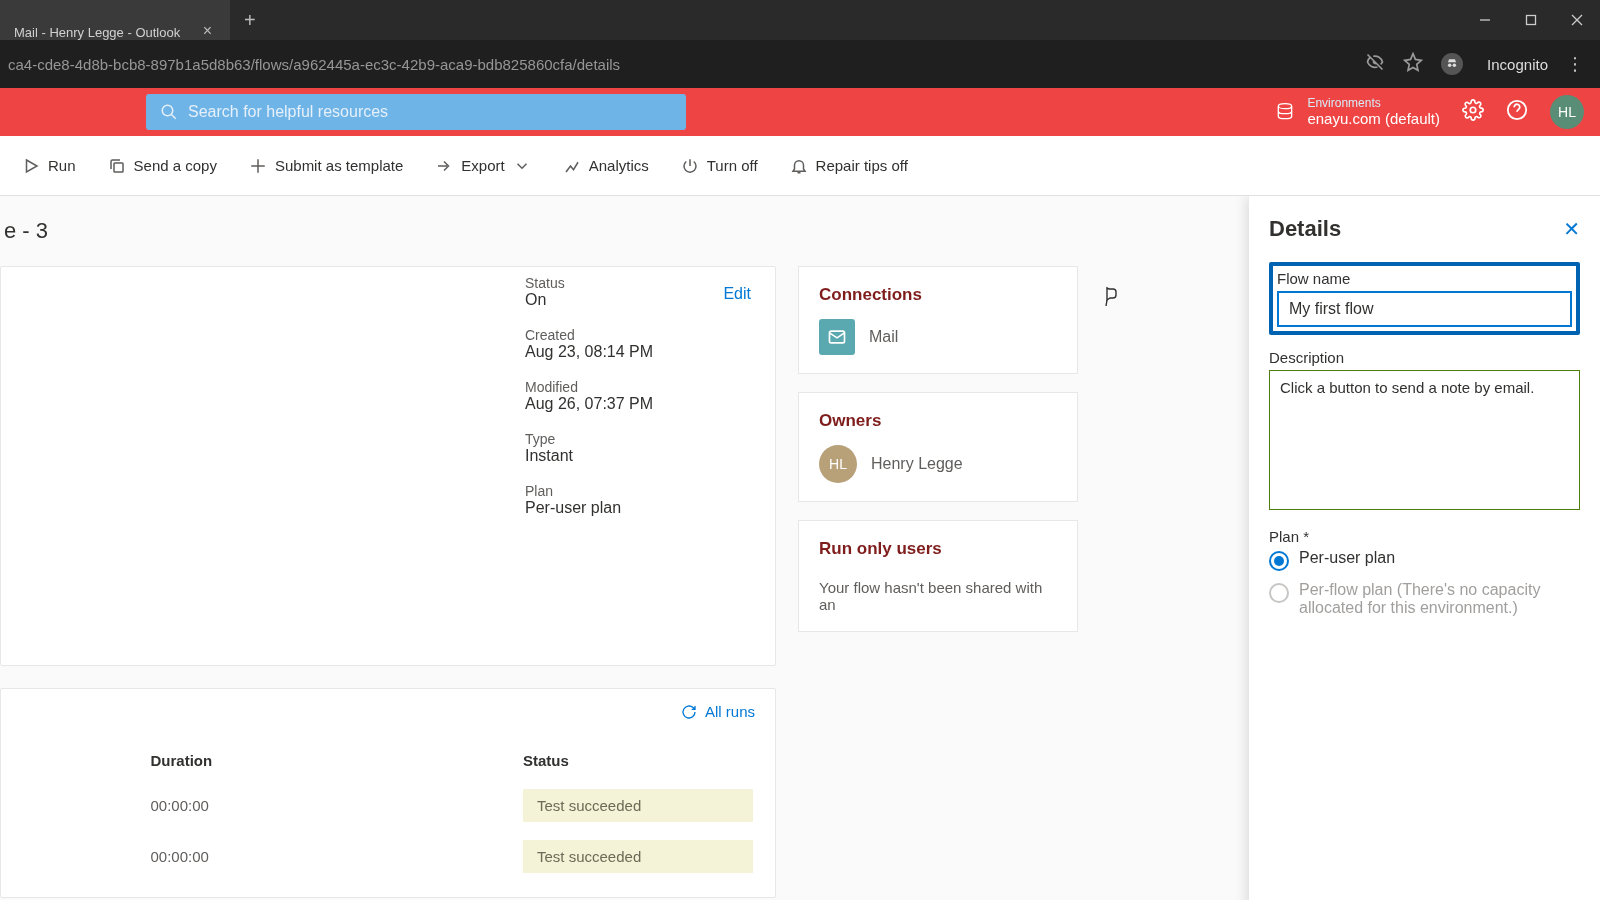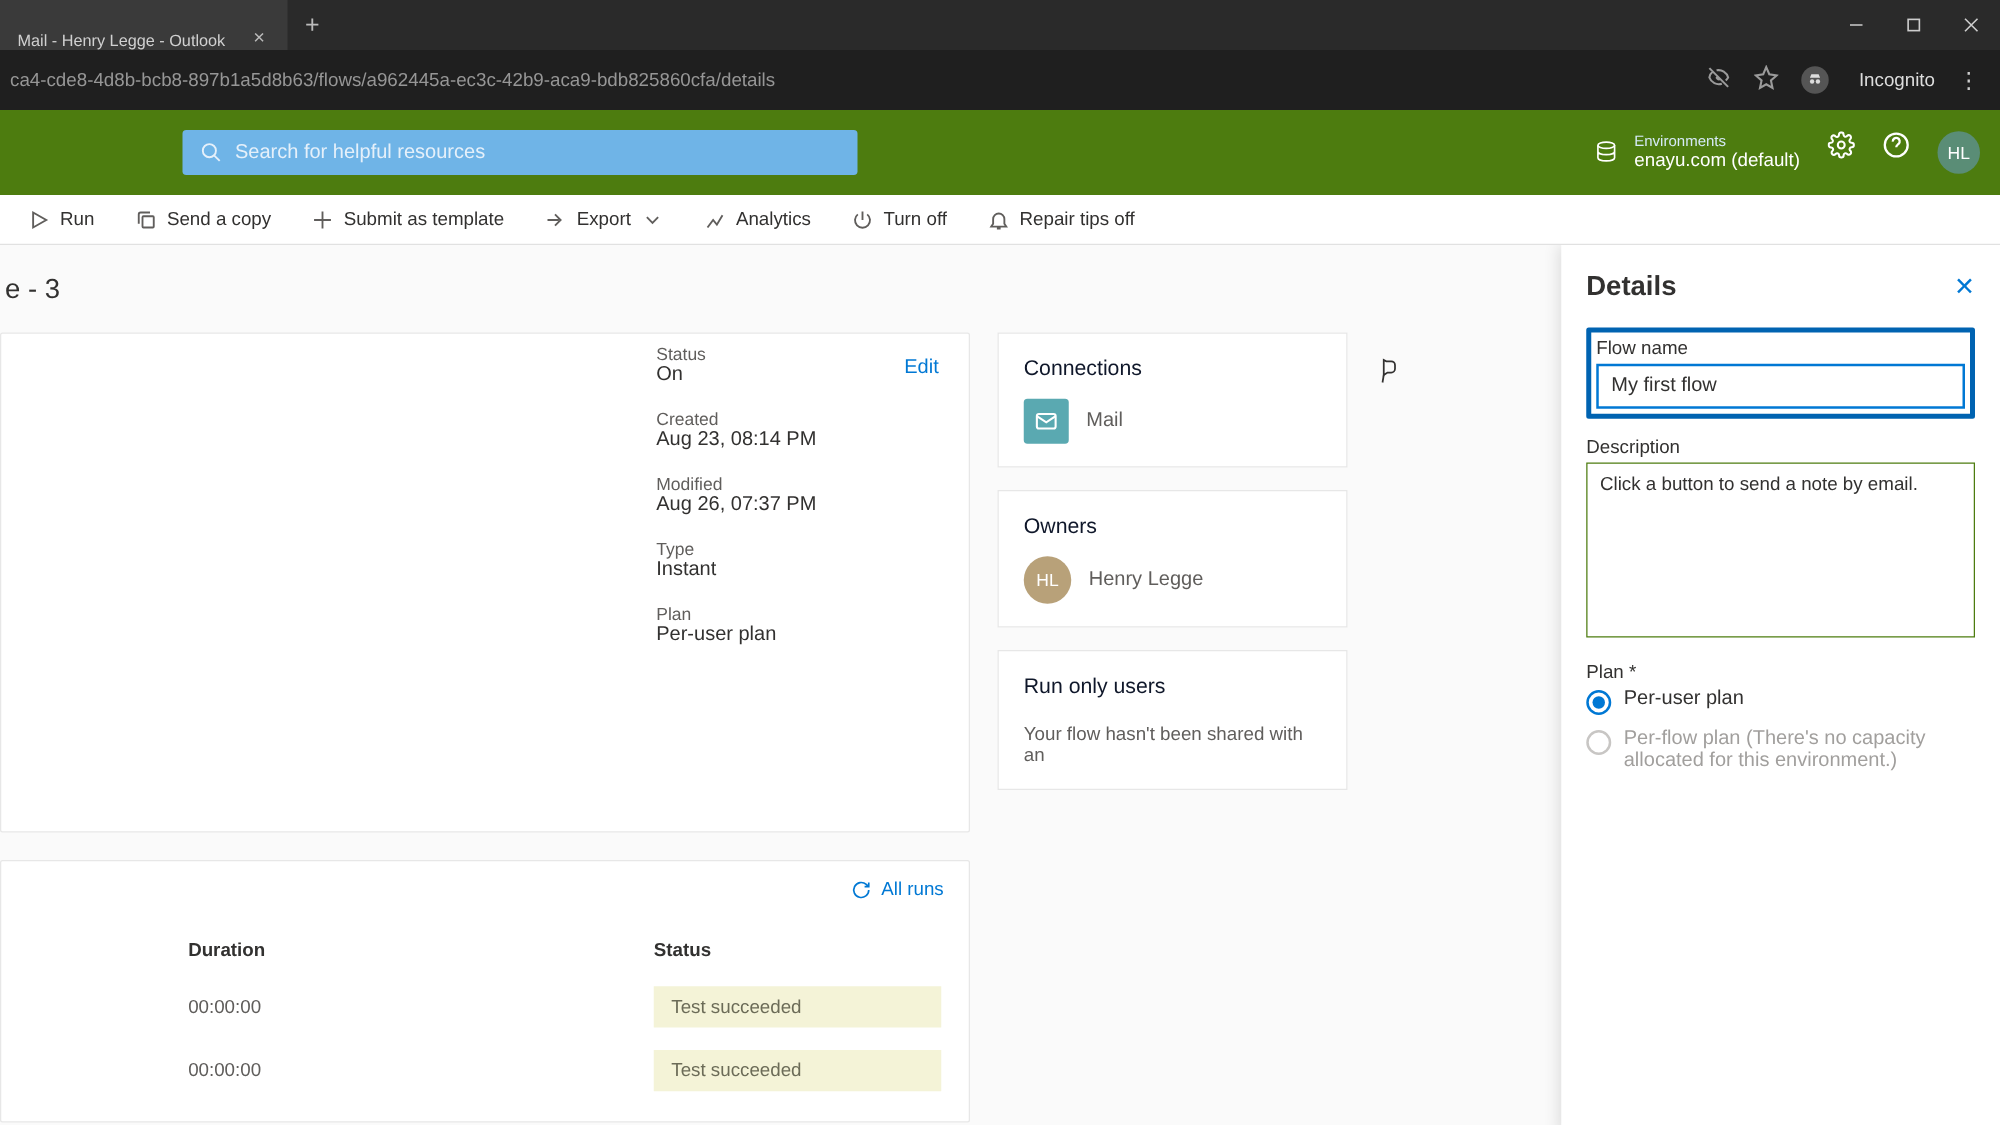--- a/index.html
+++ b/index.html
@@ -8,46 +8,46 @@
 .tab{display:flex;align-items:flex-end;height:40px;padding:0 14px;background:#3a3a3a;font-size:13px;position:relative;min-width:230px}
 .tab-close{margin-left:auto;font-size:16px;color:#bbb;padding:0 4px}
 .tab-add{padding:0 14px;font-size:20px;color:#bbb}
 .win-controls{margin-left:auto;display:flex}
 .win-btn{width:46px;height:40px;display:flex;align-items:center;justify-content:center;color:#ccc}
 .addrbar{height:48px;background:#1f1f1f;display:flex;align-items:center;padding:0 8px;color:#aaa}
 .url-text{font-size:15px;color:#969696;flex:1;white-space:nowrap;overflow:hidden}
 .addr-right{display:flex;align-items:center;gap:18px;margin-left:auto;margin-right:8px}
 .incognito{display:flex;align-items:center;gap:24px;font-size:15px;color:#ddd}
 .incognito .ic{width:22px;height:22px;border-radius:50%;background:#555;display:flex;align-items:center;justify-content:center}
-.topbar{height:68px;background:#4d7c0f;display:flex;align-items:center;padding:0 16px;color:#fff}
+.topbar{height:48px;background:#ef4444;display:flex;align-items:center;padding:0 16px;color:#fff}
 .search-box{background:#6fb4e7;height:36px;width:540px;margin-left:130px;border-radius:3px;display:flex;align-items:center;padding:0 14px;color:#fff}
 .search-box input{background:none;border:none;color:#fff;font-size:16px;outline:none;flex:1}
 .search-box input::placeholder{color:#e5f0fa}
-.top-right{margin-left:auto;display:flex;gap:22px}
+.top-right{margin-left:auto;display:flex;align-items:center;gap:22px}
 .env{display:flex;align-items:center;gap:12px}
 .env-text{line-height:1.2}
 .env-label{font-size:12px;color:#d6eaf7}
 .env-name{font-size:15px}
 .avatar{width:34px;height:34px;border-radius:50%;background:#5a8d76;display:flex;align-items:center;justify-content:center;font-size:14px;color:#fff}
-.commandbar{height:40px;background:#fff;border-bottom:1px solid #e1e1e1;display:flex;align-items:center;padding:0 8px;gap:4px}
+.commandbar{height:60px;background:#fff;border-bottom:1px solid #e1e1e1;display:flex;align-items:center;padding:0 8px;gap:4px}
 .cmd{display:flex;align-items:center;gap:8px;padding:8px 14px;font-size:15px;color:#323130;cursor:pointer}
 .cmd svg,.cmd .ic{width:18px;height:18px}
 .content{position:relative;height:calc(900px - 40px - 48px - 52px - 48px);background:#fafafa;padding:0 0 0 0;overflow:hidden}
 .page-title{font-size:22px;color:#323130;padding:22px 0 22px 4px}
 .cols{display:flex;gap:22px;padding:0 0 0 0}
 .card{background:#fff;border:1px solid #e7e7e7;border-radius:2px}
 .left-card{flex:0 0 916px;height:400px;padding:18px 24px;position:relative}
 .left-card .edit{position:absolute;top:18px;right:24px;color:#0078d4;font-size:16px}
 .kv{margin-bottom:18px}
 .k{font-size:14px;color:#605e5c}
 .v{font-size:16px;color:#323130}
 .kv-col{margin-left:500px;margin-top:-10px}
 .side-col{flex:0 0 280px;display:flex;flex-direction:column;gap:18px}
 .side-card{background:#fff;border:1px solid #e7e7e7;padding:18px 20px}
-.side-card h3{font-size:17px;color:#0f172a;font-weight:400;margin-bottom:14px}
+.side-card h3{font-size:17px;color:#7f1d1d;font-weight:700;margin-bottom:14px}
 .conn-item,.owner-item{display:flex;align-items:center;gap:14px;color:#605e5c;font-size:16px}
 .conn-icon{width:36px;height:36px;background:#5aa9b1;border-radius:3px;display:flex;align-items:center;justify-content:center;color:#fff}
 .owner-avatar{width:38px;height:38px;border-radius:50%;background:#b8a179;display:flex;align-items:center;justify-content:center;color:#fff;font-size:14px}
 .runonly-text{font-size:15px;color:#605e5c}
 .runs-card{background:#fff;border:1px solid #e7e7e7;margin-top:22px;width:776px;padding:14px 20px}
 .runs-head{display:flex;justify-content:flex-end;align-items:center;gap:8px;color:#0078d4;font-size:15px;margin-bottom:20px}
 .runs-table{width:100%;font-size:15px}
 .runs-table th{text-align:left;color:#323130;font-weight:600;padding:10px 0}
 .runs-table td{padding:8px 0;color:#605e5c}
 .status-pill{background:#f4f3d7;padding:8px 14px;color:#6b6b57;display:inline-block;width:230px}

